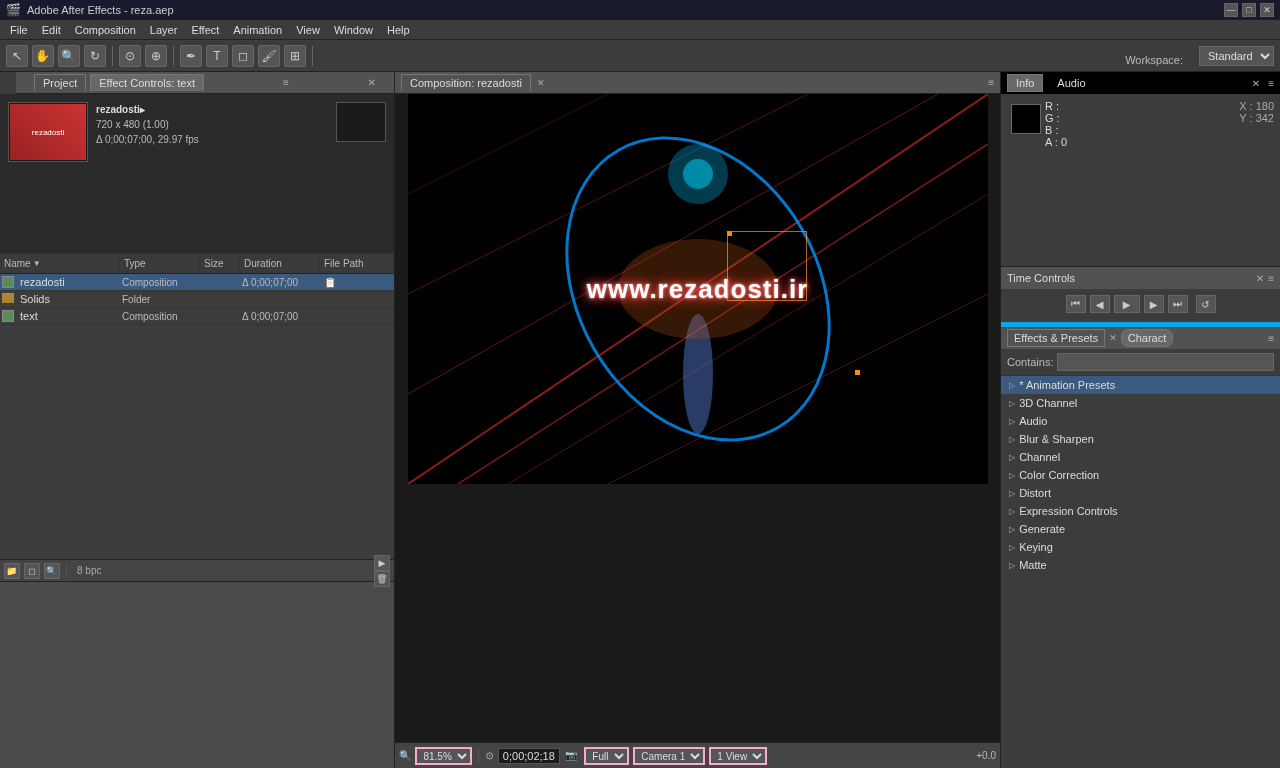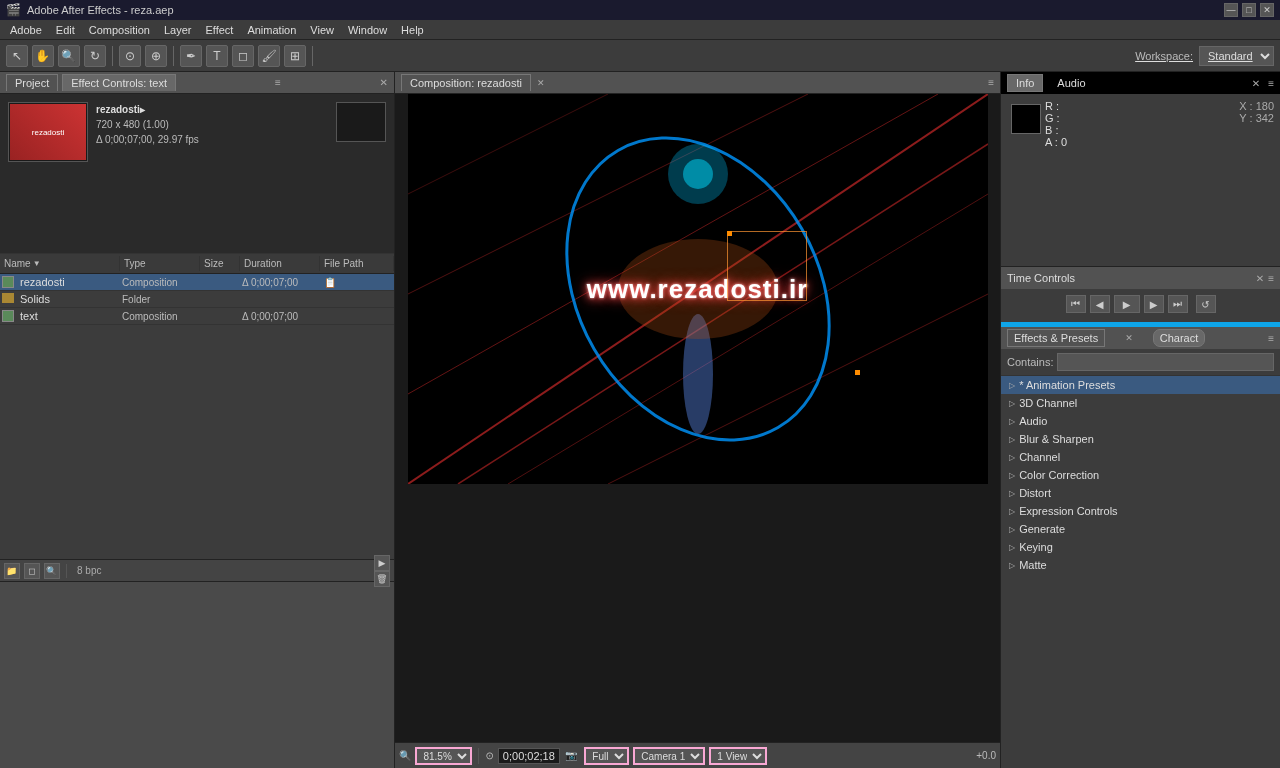--- a/index.html
+++ b/index.html
@@ -28,21 +28,21 @@
     .tool-sep { width: 1px; height: 20px; background: #666; margin: 0 2px; }
 
     
     #main { display: flex; height: calc(768px - 72px); }
 
     
     #left-panels { width: 395px; display: flex; flex-direction: column; border-right: 1px solid #222; }
 
     
     #project-panel { height: 510px; background: #3c3c3c; border-bottom: 1px solid #222; display: flex; flex-direction: column; }
-    .panel-header { height: 22px; background: #525252; display: flex; align-items: center; padding: 0 6px; gap: 4px; border-bottom: 1px solid #222; }
+    .panel-header { height: 22px; background: #525252; display: flex; align-items: center; padding: 0 18px; gap: 4px; border-bottom: 1px solid #222; margin-left: 16px; }
     .panel-tab { padding: 2px 8px; background: #686868; border: 1px solid #777; border-bottom: none; font-size: 11px; cursor: pointer; color: #ddd; }
     .panel-tab.active { background: #525252; }
     .panel-close { margin-left: auto; cursor: pointer; color: #aaa; font-size: 10px; }
     .panel-menu { cursor: pointer; color: #aaa; font-size: 10px; margin-left: auto; }
     #project-preview { height: 160px; background: #2a2a2a; display: flex; align-items: flex-start; padding: 8px; gap: 8px; border-bottom: 1px solid #333; }
     .preview-thumb { width: 80px; height: 60px; background: #1a1a1a; border: 1px solid #555; display: flex; align-items: center; justify-content: center; flex-direction: column; }
     .preview-thumb-inner { width: 76px; height: 56px; background: #c44; display: flex; align-items: center; justify-content: center; }
     .preview-info { font-size: 10px; color: #bbb; line-height: 1.5; }
     #project-list-header { display: flex; background: #3a3a3a; border-bottom: 1px solid #222; padding: 2px 0; }
     .list-col { padding: 2px 4px; font-size: 10px; color: #bbb; border-right: 1px solid #333; }
@@ -97,41 +97,41 @@
     #eff-list { flex: 1; overflow-y: auto; background: #3c3c3c; }
     .eff-item { padding: 3px 8px; font-size: 11px; color: #ddd; cursor: pointer; display: flex; align-items: center; gap: 4px; }
     .eff-item.selected { background: #3a5a80; }
     .eff-arrow { font-size: 8px; color: #aaa; }
 
     
     ::-webkit-scrollbar { width: 8px; height: 8px; }
     ::-webkit-scrollbar-track { background: #2a2a2a; }
     ::-webkit-scrollbar-thumb { background: #666; border-radius: 2px; }
 
-    .effects-char-tabs { display: flex; align-items: center; gap: 18px; }
+    .effects-char-tabs { display: flex; align-items: center; gap: 2px; }
     .ec-tab { padding: 2px 6px; background: #686868; border: 1px solid #777; font-size: 11px; cursor: pointer; color: #ddd; }
     .ec-tab.active { background: #525252; }
   </style>
 </head>
 <body>
 
 <div id="titlebar">
   <div id="titlebar-left">
     <span style="font-size:12px;">🎬</span>
     <span>Adobe After Effects - reza.aep</span>
   </div>
   <div id="titlebar-right">
     <div class="title-btn">—</div>
     <div class="title-btn">□</div>
     <div class="title-btn">✕</div>
   </div>
 </div>
 
 <div id="menubar">
-  <span class="menu-item">Adobe</span>
+  <span class="menu-item">File</span>
   <span class="menu-item">Edit</span>
   <span class="menu-item">Composition</span>
   <span class="menu-item">Layer</span>
   <span class="menu-item">Effect</span>
   <span class="menu-item">Animation</span>
   <span class="menu-item">View</span>
   <span class="menu-item">Window</span>
   <span class="menu-item">Help</span>
 </div>
 
@@ -143,21 +143,21 @@
   <div class="tool-sep"></div>
   <div class="tool-btn">⊙</div>
   <div class="tool-btn">⊕</div>
   <div class="tool-sep"></div>
   <div class="tool-btn">✒</div>
   <div class="tool-btn">T</div>
   <div class="tool-btn">◻</div>
   <div class="tool-btn">🖌</div>
   <div class="tool-btn">⊞</div>
   <div class="tool-sep"></div>
-  <div style="margin-left:auto; display:flex; align-items:center; gap:6px;text-decoration:underline;">
+  <div style="margin-left:auto; display:flex; align-items:flex-end; gap:16px;">
     <span style="font-size:11px; color:#bbb;">Workspace:</span>
     <select class="" style="background:#555;border:1px solid #666;color:#ddd;font-size:11px;padding:1px 4px;height:20px;">
       <option>Standard</option>
     </select>
   </div>
 </div>
 
 <div id="main">
 
   <div id="left-panels">

